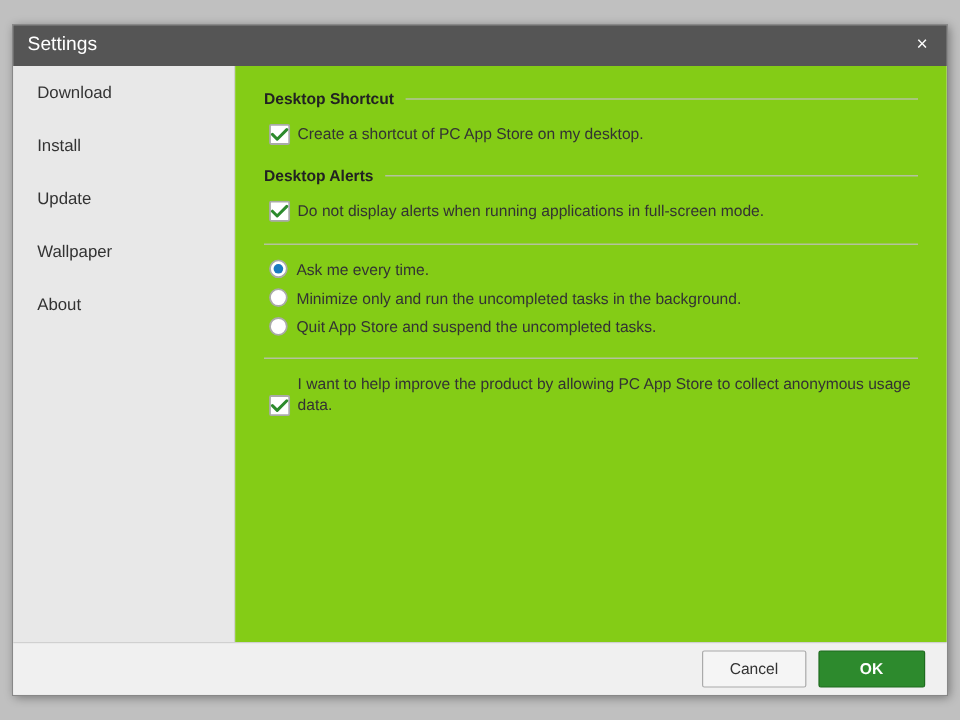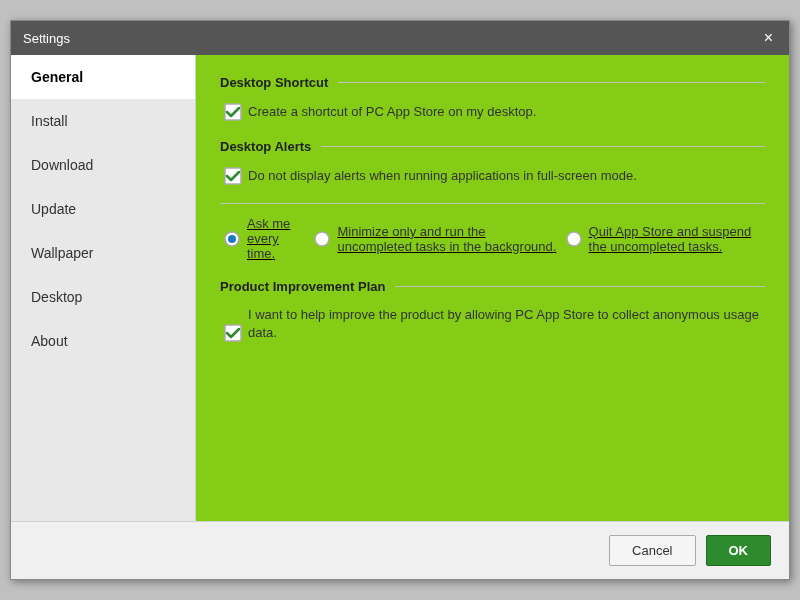--- a/index.html
+++ b/index.html
@@ -27,21 +27,21 @@
       background: #555555;
       color: #ffffff;
       padding: 8px 12px;
       display: flex;
       align-items: center;
       justify-content: space-between;
       height: 34px;
       flex-shrink: 0;
     }
     .titlebar-title {
-      font-size: 13px;
+      font-size: 16px;
       font-weight: normal;
     }
     .close-btn {
       cursor: pointer;
       color: #ffffff;
       font-size: 16px;
       line-height: 1;
       background: none;
       border: none;
       padding: 2px 4px;
@@ -110,22 +110,22 @@
       margin-top: 1px;
     }
     .checkbox-label {
       color: #333;
       font-size: 13px;
       line-height: 1.4;
     }
     .radio-group {
       margin: 8px 0 8px 4px;
       display: flex;
+      flex-direction: column;
       gap: 8px;
-      text-decoration: underline;
     }
     .radio-row {
       display: flex;
       align-items: center;
       gap: 7px;
     }
     .radio-icon {
       width: 16px;
       height: 16px;
       flex-shrink: 0;
@@ -135,59 +135,57 @@
       font-size: 13px;
     }
     .footer {
       background: #f0f0f0;
       border-top: 1px solid #d0d0d0;
       padding: 10px 18px;
       display: flex;
       justify-content: flex-end;
       align-items: center;
       gap: 10px;
-      height: 58px;
+      height: 44px;
       flex-shrink: 0;
     }
     .btn {
       padding: 7px 22px;
       font-size: 13px;
       cursor: pointer;
       border-radius: 2px;
       border: 1px solid #aaa;
       background: #f5f5f5;
       color: #333;
     }
     .btn-primary {
       background: #2d8a2d;
       color: #fff;
       border: 1px solid #1e6b1e;
       font-weight: 600;
-      padding: 7px 22px;
+      padding: 7px 34px;
     }
   </style>
 </head>
 <body>
 
 <div class="dialog">
 
   <div class="titlebar">
     <span class="titlebar-title">Settings</span>
     <button class="close-btn">×</button>
   </div>
 
   <div class="body">
 
     <div class="sidebar">
-      <div class="sidebar-item active">General</div>
+      <div class="sidebar-item">Download</div>
       <div class="sidebar-item">Install</div>
-      <div class="sidebar-item">Download</div>
       <div class="sidebar-item">Update</div>
       <div class="sidebar-item">Wallpaper</div>
-      <div class="sidebar-item">Desktop</div>
       <div class="sidebar-item">About</div>
     </div>
 
     <div class="content">
 
       <div class="section">
         <div class="section-header">
           <span class="section-title">Desktop Shortcut</span>
           <div class="section-line"></div>
         </div>
@@ -236,21 +234,20 @@
             <svg class="radio-icon" viewBox="0 0 16 16">
               <circle cx="8" cy="8" r="7" fill="white" stroke="#aaa" stroke-width="1.5"></circle>
             </svg>
             <span class="radio-label">Quit App Store and suspend the uncompleted tasks.</span>
           </div>
         </div>
       </div>
 
       <div class="section">
         <div class="section-header">
-          <span class="section-title">Product Improvement Plan</span>
           <div class="section-line"></div>
         </div>
         <div class="checkbox-row">
           <svg class="checkbox-icon" viewBox="0 0 18 18">
             <rect x="1" y="1" width="16" height="16" rx="1" fill="white" stroke="#aaa" stroke-width="1.5"></rect>
             <polyline points="3,9 7,13 15,5" fill="none" stroke="#2d8a2d" stroke-width="2.5" stroke-linecap="round" stroke-linejoin="round"></polyline>
           </svg>
           <span class="checkbox-label">I want to help improve the product by allowing PC App Store to collect anonymous usage data.</span>
         </div>
       </div>

